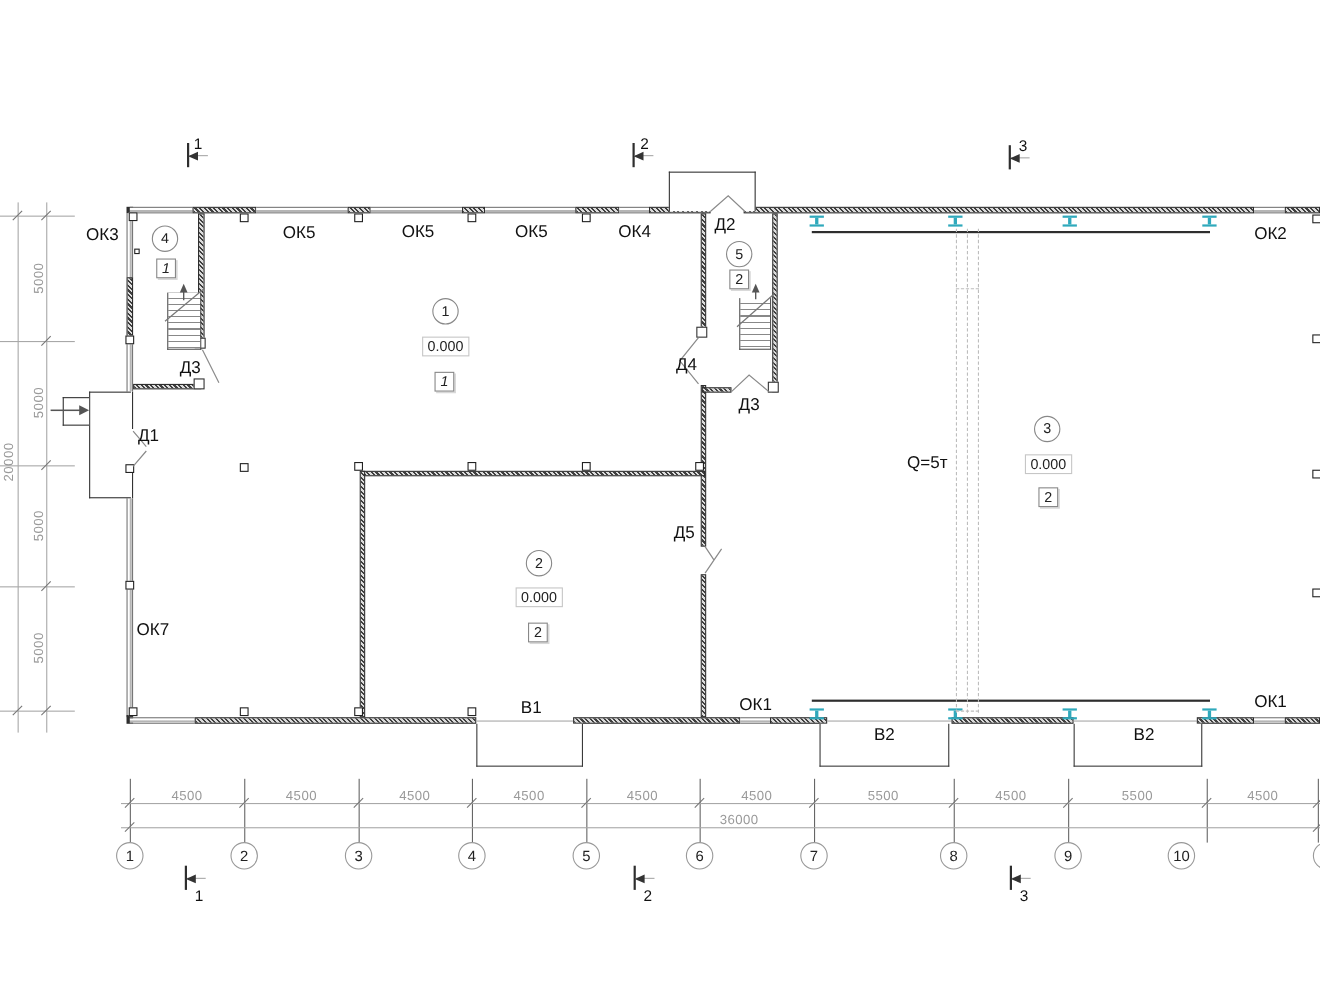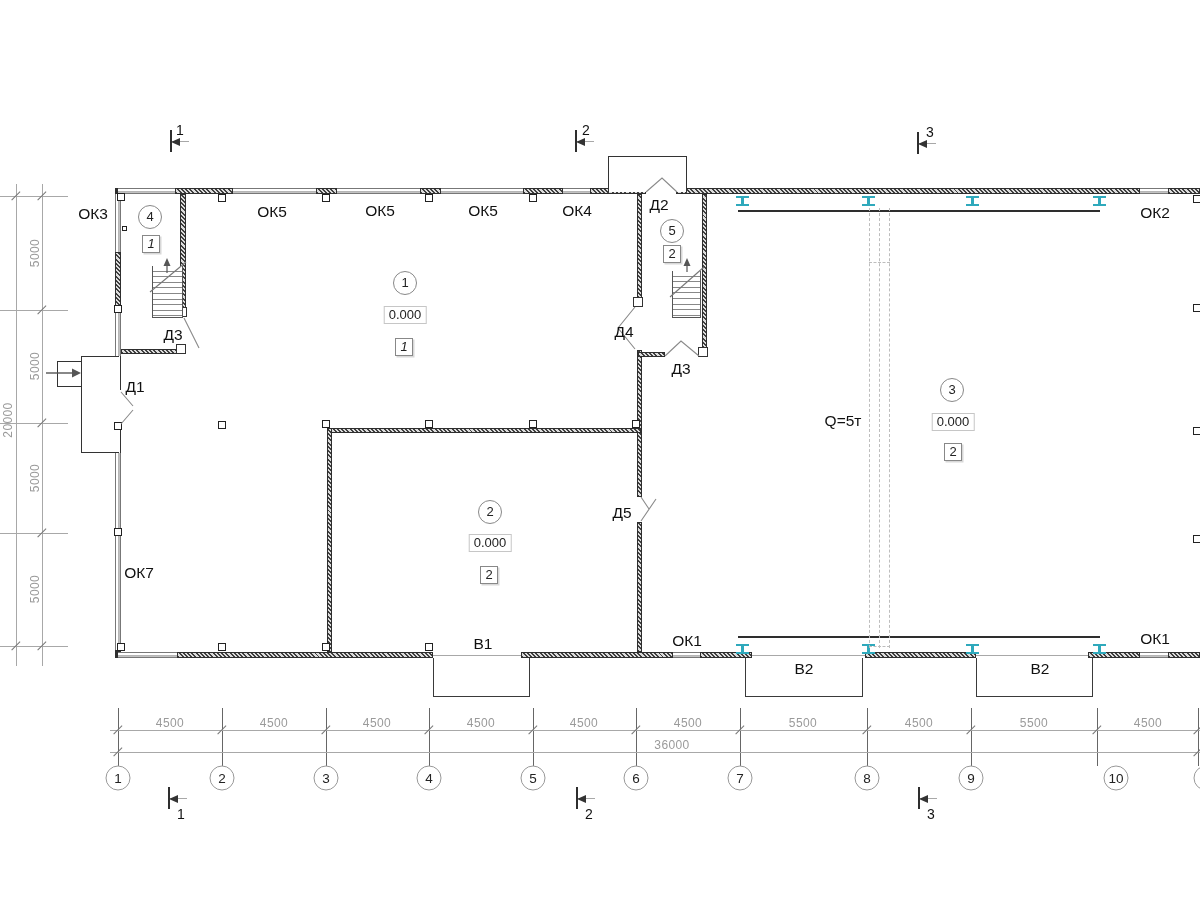--- a/index.html
+++ b/index.html
@@ -132,21 +132,21 @@
   <div class="dim" style="left:672px;top:745px">36000</div>
   <div class="axis" style="left:118px;top:778px">1</div>
   <div class="axis" style="left:222px;top:778px">2</div>
   <div class="axis" style="left:326px;top:778px">3</div>
   <div class="axis" style="left:429px;top:778px">4</div>
   <div class="axis" style="left:533px;top:778px">5</div>
   <div class="axis" style="left:636px;top:778px">6</div>
   <div class="axis" style="left:740px;top:778px">7</div>
   <div class="axis" style="left:867px;top:778px">8</div>
   <div class="axis" style="left:971px;top:778px">9</div>
-  <div class="axis" style="left:1116px;top:778px">10</div>
+  <div class="axis" style="left:1074px;top:778px">10</div>
   <div class="axis" style="left:1206px;top:778px"></div>
 
   <div class="a ln" style="left:115px;top:188px;width:6px;height:6px"></div>
   <div class="a win-h" style="left:118px;top:188px;width:57px"></div>
   <div class="a hatch" style="left:175px;top:188px;width:58px;height:6px"></div>
   <div class="a win-h" style="left:233px;top:188px;width:83px"></div>
   <div class="a hatch" style="left:316px;top:188px;width:21px;height:6px"></div>
   <div class="a win-h" style="left:337px;top:188px;width:83px"></div>
   <div class="a hatch" style="left:420px;top:188px;width:21px;height:6px"></div>
   <div class="a win-h" style="left:441px;top:188px;width:82px"></div>
@@ -294,24 +294,24 @@
   <div class="tmark" style="left:672px;top:254px">2</div>
 
   <div class="lbl" style="left:93px;top:214px">ОК3</div>
   <div class="lbl" style="left:272px;top:212px">ОК5</div>
   <div class="lbl" style="left:380px;top:211px">ОК5</div>
   <div class="lbl" style="left:483px;top:211px">ОК5</div>
   <div class="lbl" style="left:577px;top:211px">ОК4</div>
   <div class="lbl" style="left:659px;top:205px">Д2</div>
   <div class="lbl" style="left:1155px;top:213px">ОК2</div>
   <div class="lbl" style="left:173px;top:335px">Д3</div>
-  <div class="lbl" style="left:135px;top:387px">Д1</div>
+  <div class="lbl" style="left:135px;top:397px">Д1</div>
   <div class="lbl" style="left:624px;top:332px">Д4</div>
   <div class="lbl" style="left:681px;top:369px">Д3</div>
-  <div class="lbl" style="left:622px;top:513px">Д5</div>
+  <div class="lbl" style="left:622px;top:485px">Д5</div>
   <div class="lbl" style="left:139px;top:573px">ОК7</div>
   <div class="lbl" style="left:483px;top:644px">В1</div>
   <div class="lbl" style="left:687px;top:641px">ОК1</div>
   <div class="lbl" style="left:804px;top:669px">В2</div>
   <div class="lbl" style="left:1040px;top:669px">В2</div>
   <div class="lbl" style="left:1155px;top:639px">ОК1</div>
   <div class="lbl" style="left:843px;top:421px">Q=5т</div>
 
 </div>
 

